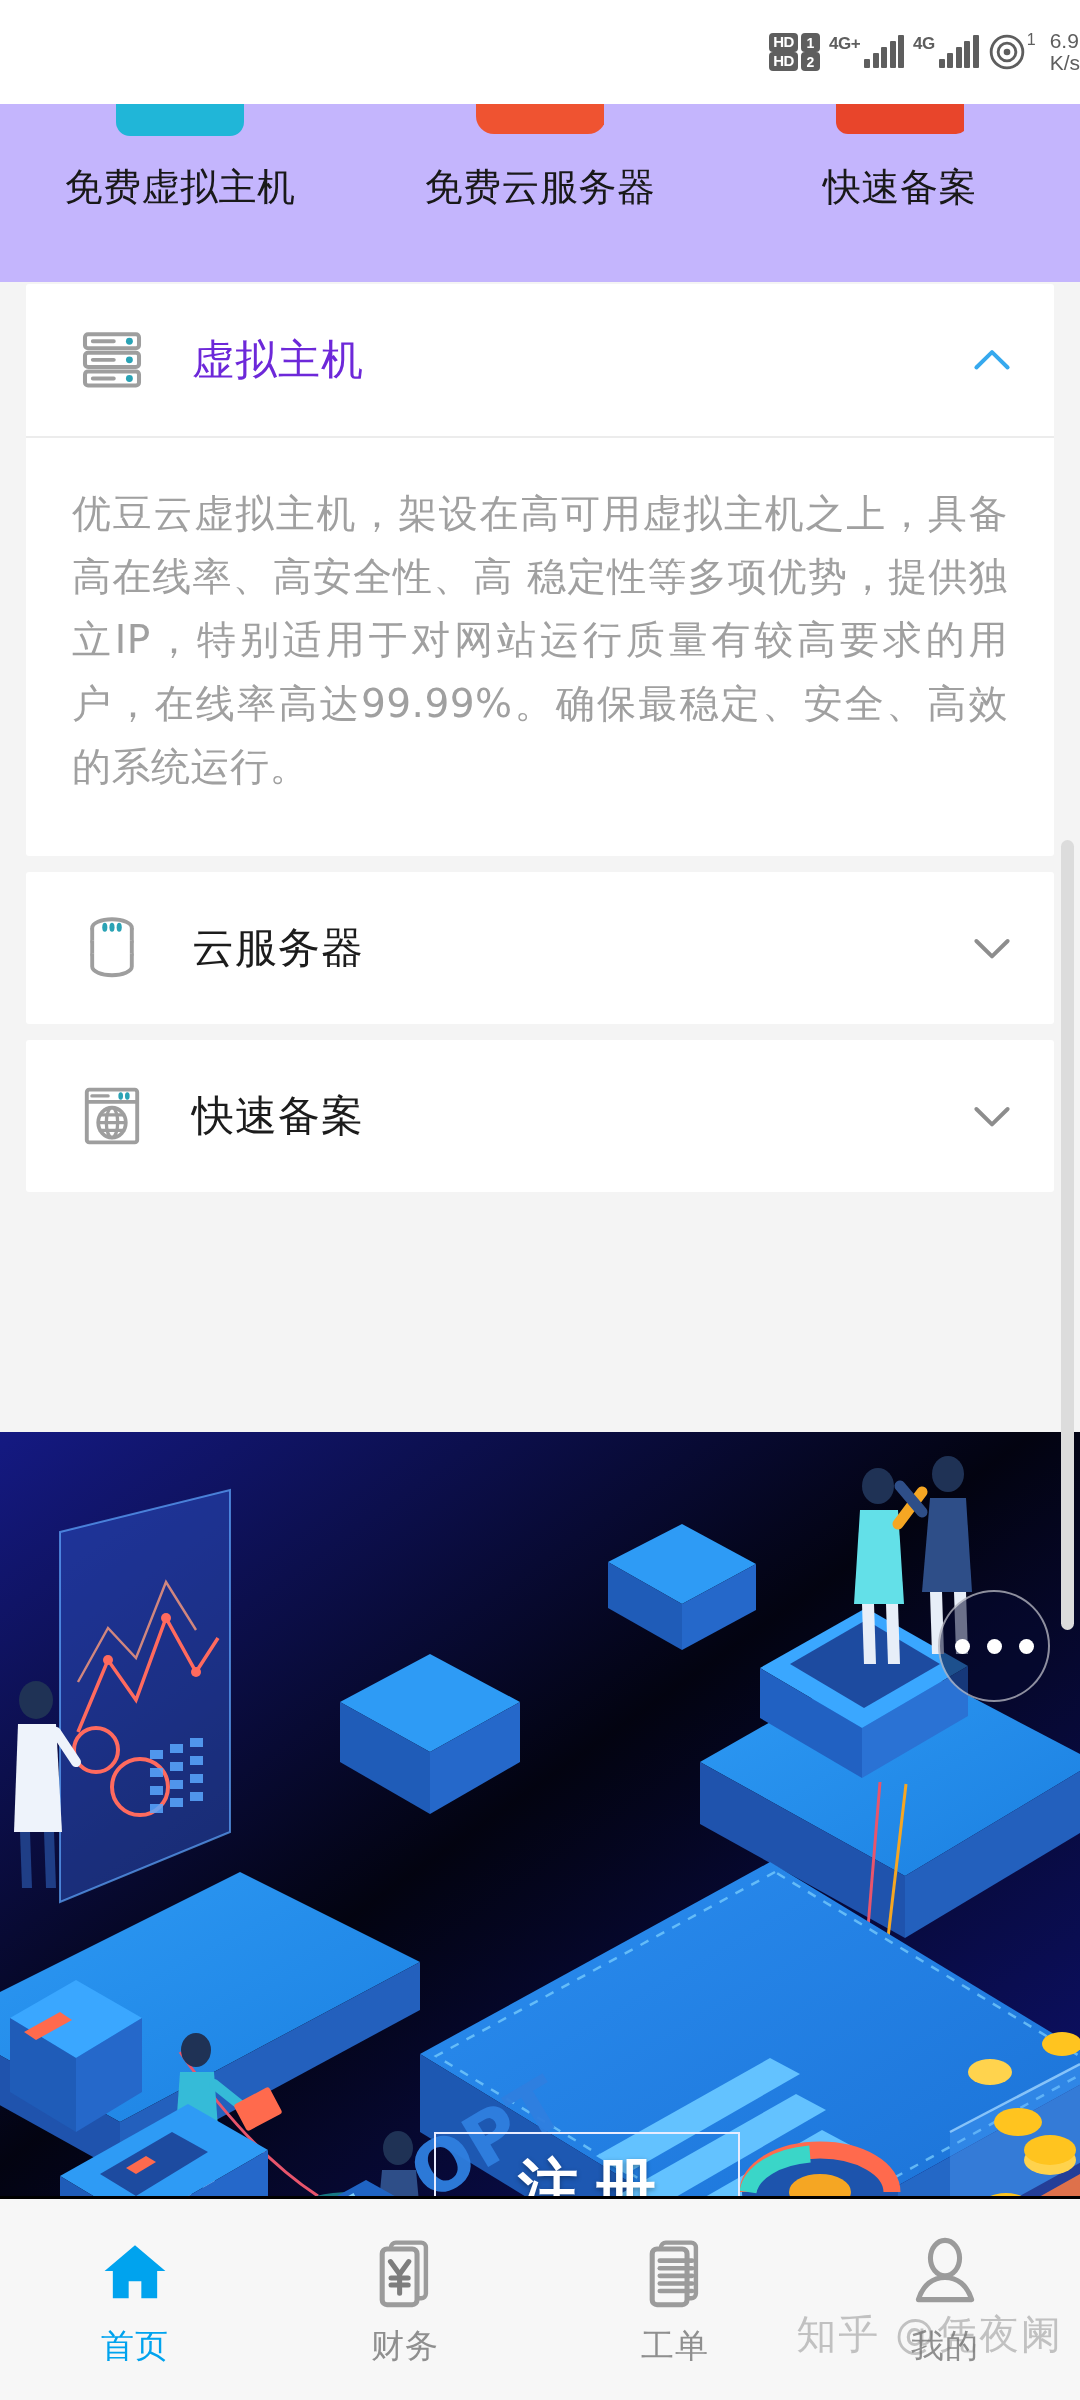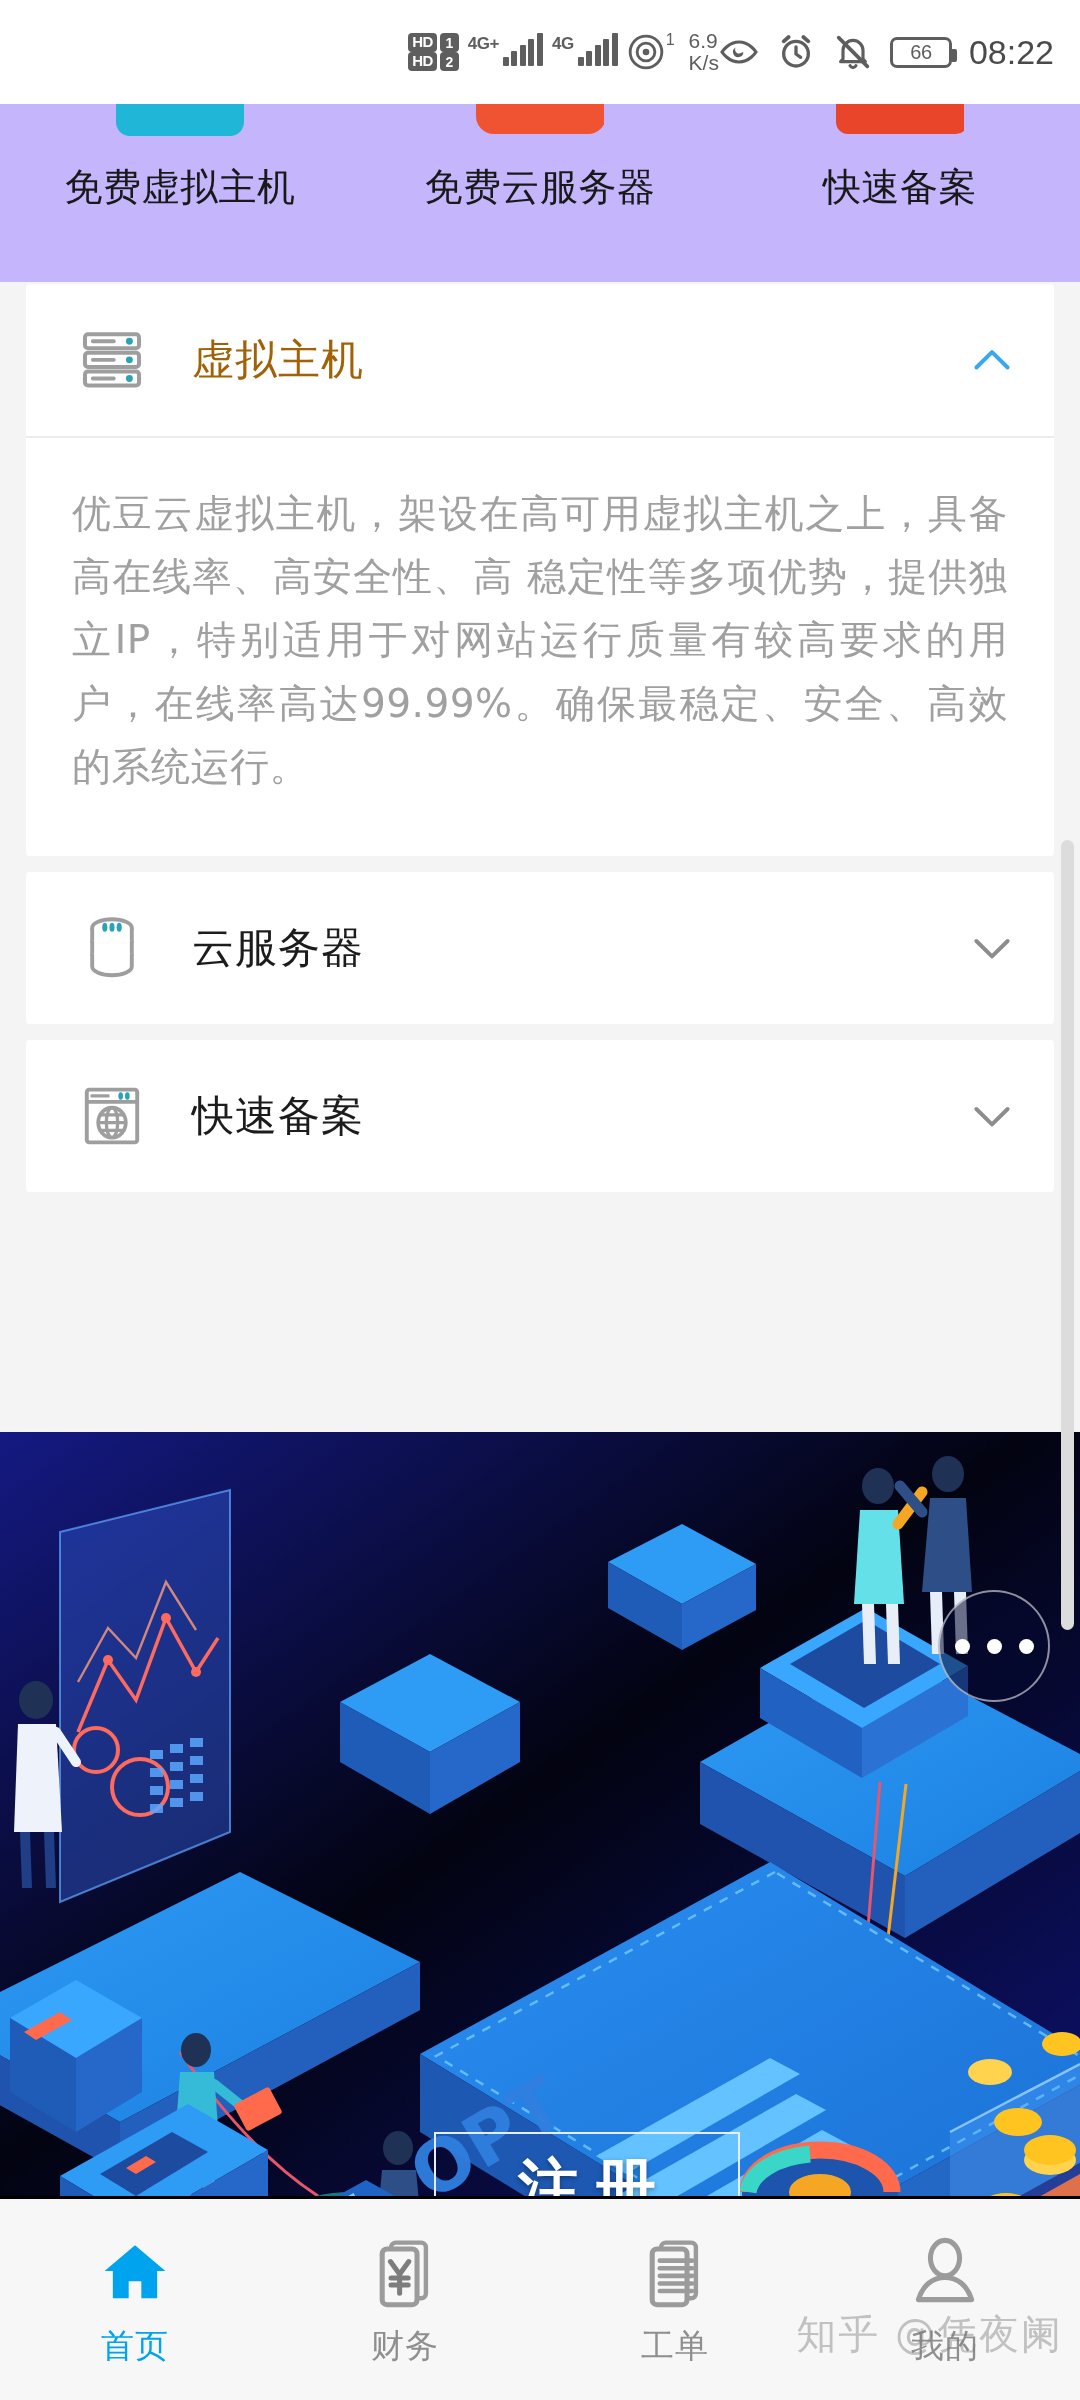--- a/index.html
+++ b/index.html
@@ -27,21 +27,21 @@
   .hdbox{
     background:#5e5e5e; color:#fff; font-size:15px; font-weight:bold;
     border-radius:4px; padding:1px 4px; line-height:1.08;
     letter-spacing:-0.5px;
   }
   .hdnum{
     background:#5e5e5e; color:#fff; font-size:14px; font-weight:bold;
     border-radius:4px; width:19px; height:19px;
     display:flex; align-items:center; justify-content:center; line-height:1;
   }
-  .sig{ display:flex; align-items:flex-start; gap:4px; }
+  .sig{ display:flex; align-items:center; gap:4px; }
   .sig-lbl{ font-size:17px; color:#5e5e5e; font-weight:bold; margin-bottom:16px; letter-spacing:-0.5px;}
   .bars{ display:flex; align-items:flex-end; gap:2.5px; height:32px; }
   .bars i{ display:block; width:6px; background:#5e5e5e; border-radius:1px; }
   .bars i:nth-child(1){ height:9px; }
   .bars i:nth-child(2){ height:15px; }
   .bars i:nth-child(3){ height:21px; }
   .bars i:nth-child(4){ height:27px; }
   .bars i:nth-child(5){ height:33px; }
   .wifi-wrap{ display:flex; align-items:flex-start; }
   .wifi-sup{ font-size:16px; color:#5e5e5e; margin-left:1px; margin-top:-2px;}
@@ -92,21 +92,21 @@
   .card.first{ margin-top:2px; }
   .acc-head{
     height:152px; display:flex; align-items:center; padding:0 34px 0 48px;
     position:relative;
   }
   .acc-icon{ width:76px; height:76px; flex:0 0 76px; display:flex; align-items:center; justify-content:center; }
   .acc-title{
     font-size:42px; margin-left:42px; letter-spacing:1px;
     font-family:"DejaVu Sans","Liberation Sans",sans-serif;
   }
-  .acc-title.active{ color:#a16207; }
+  .acc-title.active{ color:#6d28d9; }
   .acc-title.idle{ color:#1c1c1c; }
   .chev{ margin-left:auto; width:56px; height:56px; }
   .divider{ height:2px; background:#ececec; margin:0 0 0 0; }
   .acc-body{
     padding:44px 46px 58px 46px;
   }
   .acc-desc{
     font-size:39px; line-height:1.62; color:#a0a0a0; letter-spacing:0.5px;
     font-family:"DejaVu Sans","Liberation Sans",sans-serif;
     text-align:justify;
@@ -211,40 +211,20 @@
         </svg>
         <span class="wifi-sup">1</span>
       </div>
 
       <div class="kbs">
         <div>6.9</div>
         <div>K/s</div>
       </div>
     </div>
 
-    <div class="sb-right">
-      <svg width="40" height="40" viewBox="0 0 24 24">
-        <path d="M1.8 12s3.8-6 10.2-6 10.2 6 10.2 6-3.8 6-10.2 6S1.8 12 1.8 12z" fill="none" stroke="#5e5e5e" stroke-width="1.9"></path>
-        <path d="M14.6 12a3.1 3.1 0 1 1-4.6-2.7 2.4 2.4 0 0 0 3.4 3.2z" fill="#5e5e5e"></path>
-      </svg>
-      <svg width="40" height="40" viewBox="0 0 24 24">
-        <circle cx="12" cy="13" r="7.4" fill="none" stroke="#5e5e5e" stroke-width="2"></circle>
-        <path d="M12 9v4.2l2.8 2" fill="none" stroke="#5e5e5e" stroke-width="2" stroke-linecap="round"></path>
-        <path d="M4.6 5.6 7.6 3M19.4 5.6 16.4 3" stroke="#5e5e5e" stroke-width="2.3" stroke-linecap="round"></path>
-      </svg>
-      <svg width="40" height="40" viewBox="0 0 24 24">
-        <path d="M6 16.2V11a6 6 0 0 1 12 0v5.2l1.4 1.6H4.6z" fill="none" stroke="#5e5e5e" stroke-width="1.9" stroke-linejoin="round"></path>
-        <path d="M10.2 20.2a2 2 0 0 0 3.6 0" fill="none" stroke="#5e5e5e" stroke-width="1.9" stroke-linecap="round"></path>
-        <path d="M3.4 3.4 20.6 20.6" stroke="#5e5e5e" stroke-width="2.2" stroke-linecap="round"></path>
-      </svg>
-      <div class="battery">
-        <span>66</span>
-      </div>
-      <div class="clock">08:22</div>
-    </div>
   </div>
 
   <div class="scrollarea">
 
     <div class="features">
       <div class="feat">
         <div class="feat-icon-cut">
             <div class="cut-a"></div>
           </div>
         <div class="feat-label">免费虚拟主机</div>

